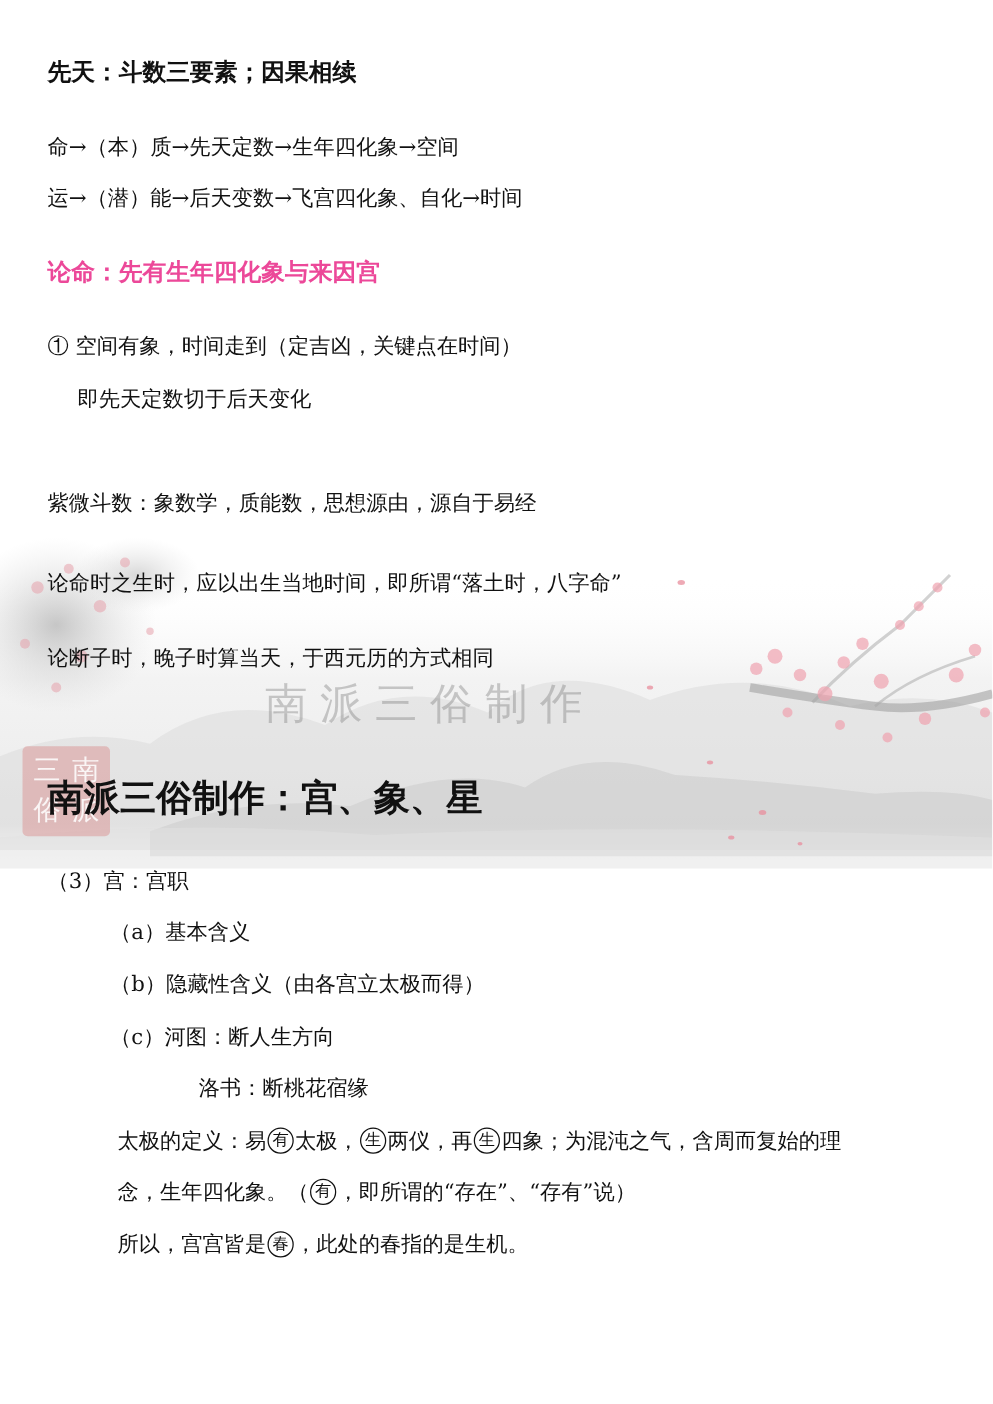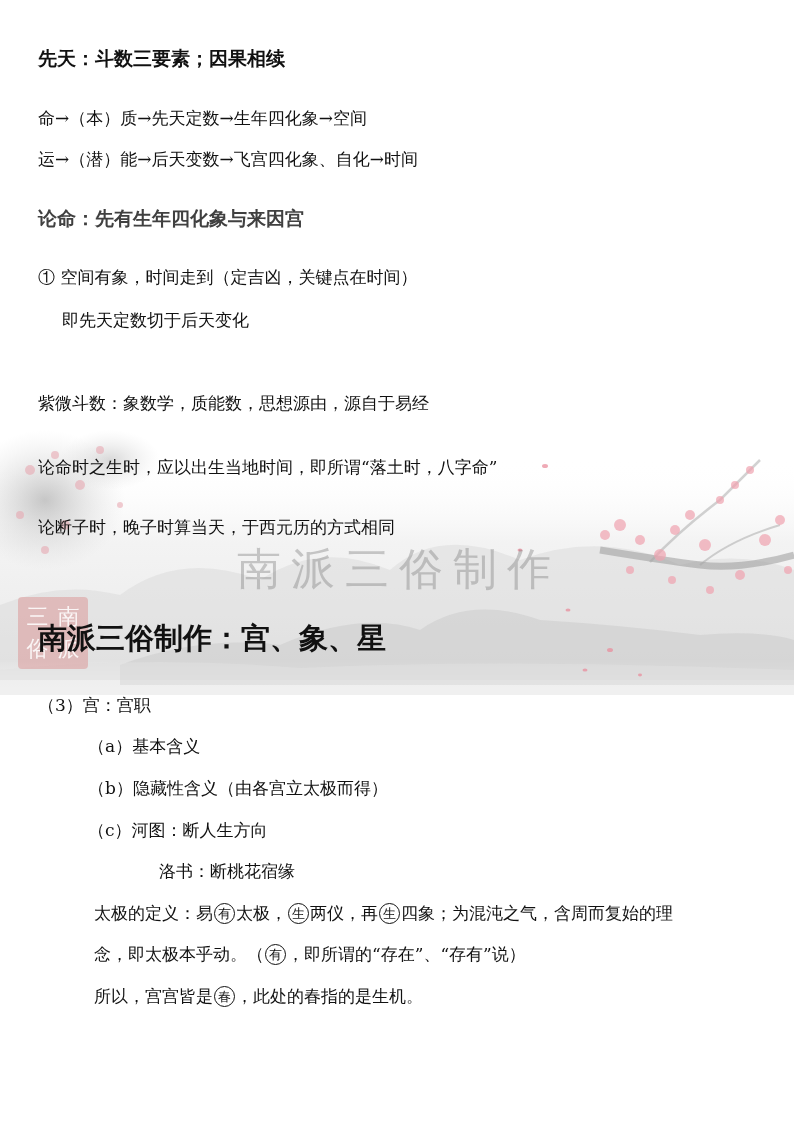--- a/index.html
+++ b/index.html
@@ -30,26 +30,25 @@
     pointer-events: none;
     z-index: 0;
   }
   .bg-band svg { width: 100%; height: 100%; display: block; }
 
   .watermark-text {
     position: absolute;
     left: 212px;
     top: 540px;
     font-family: "DejaVu Sans", "Liberation Sans", sans-serif;
-    font-size: 44px;
+    font-size: 34px;
     letter-spacing: 10px;
     color: rgba(120,120,120,0.38);
     z-index: 1;
     white-space: nowrap;
-    margin-left: 25px;
   }
   .seal {
     position: absolute;
     left: 18px;
     top: 597px;
     width: 70px;
     height: 72px;
     background: rgba(215,120,120,0.38);
     border-radius: 4px;
     z-index: 1;
@@ -72,21 +71,21 @@
     white-space: nowrap;
     z-index: 2;
     font-size: 17px;
     line-height: 22px;
   }
   .h-bold {
     font-family: "DejaVu Sans", "Liberation Sans", sans-serif;
     font-weight: bold;
     font-size: 19px;
   }
-  .h-red { color: #404040; }
+  .h-red { color: #ec4899; }
   .h-big {
     font-family: "DejaVu Serif", "Liberation Serif", serif;
     font-weight: bold;
     font-size: 29px;
     line-height: 36px;
   }
   .circ {
     display: inline-block;
     width: 19px;
     height: 19px;
@@ -204,19 +203,19 @@
   <div class="line" style="left:38px; top:694px;">（3）宫：宫职</div>
   <div class="line" style="left:88px; top:735px;">（a）基本含义</div>
   <div class="line" style="left:88px; top:777px;">（b）隐藏性含义（由各宫立太极而得）</div>
   <div class="line" style="left:88px; top:819px;">（c）河图：断人生方向</div>
   <div class="line" style="left:134px; top:860px;margin-left:25px;">洛书：断桃花宿缘</div>
 
   <div class="line" style="left:94px; top:902px;">
     <span>太极的定义：易</span><span class="circ">有</span><span>太极，</span><span class="circ">生</span><span>两仪，再</span><span class="circ">生</span><span>四象；为混沌之气，含周而复始的理</span>
   </div>
   <div class="line" style="left:94px; top:943px;">
-    <span>念，即太极本乎动。（</span><span class="circ">有</span><span>，即所谓的“存在”、“存有”说）</span>
+    <span>念，生年四化象。（</span><span class="circ">有</span><span>，即所谓的“存在”、“存有”说）</span>
   </div>
   <div class="line" style="left:94px; top:985px;">
     <span>所以，宫宫皆是</span><span class="circ">春</span><span>，此处的春指的是生机。</span>
   </div>
 
 </div>
 
 </body></html>

